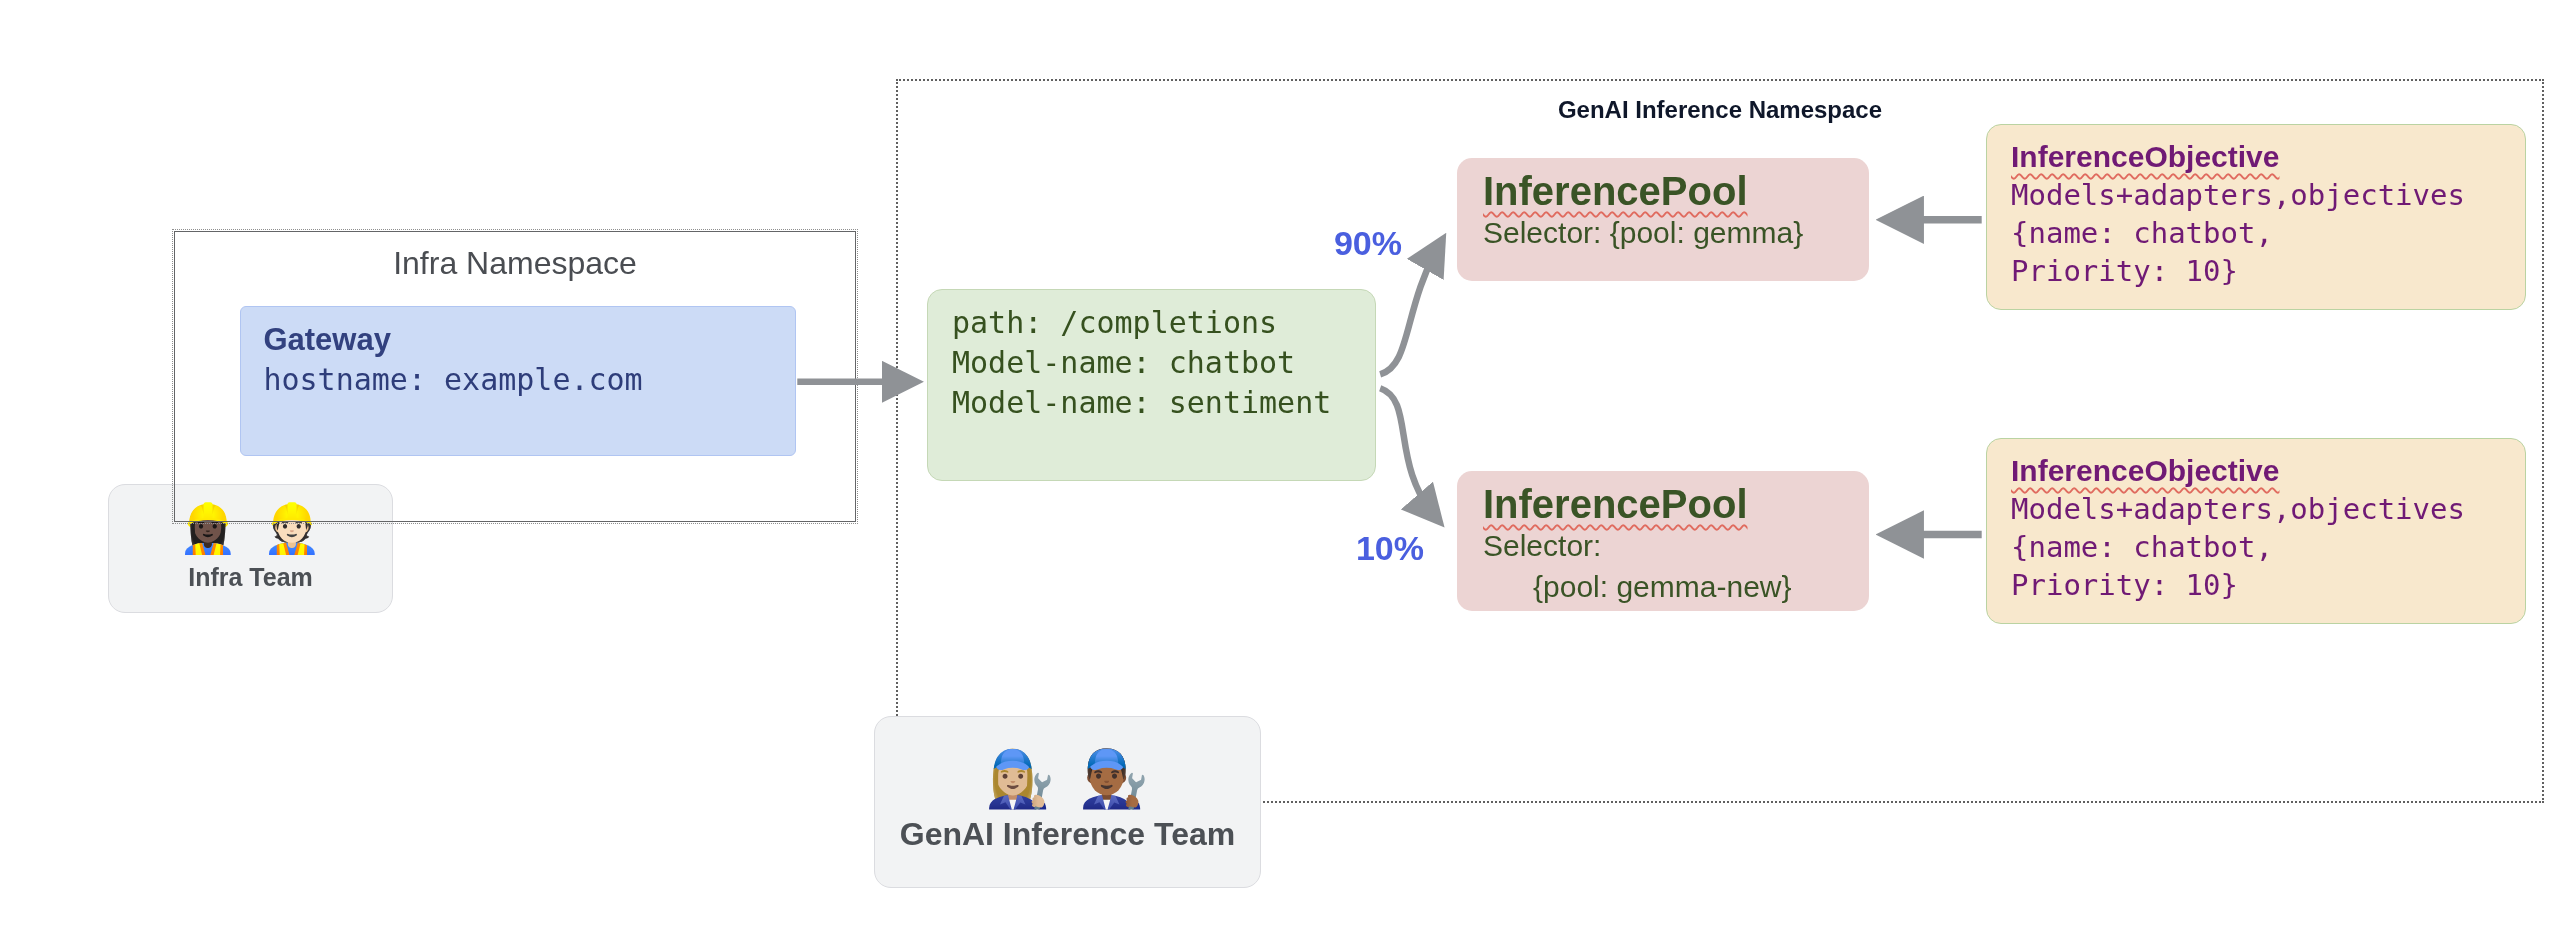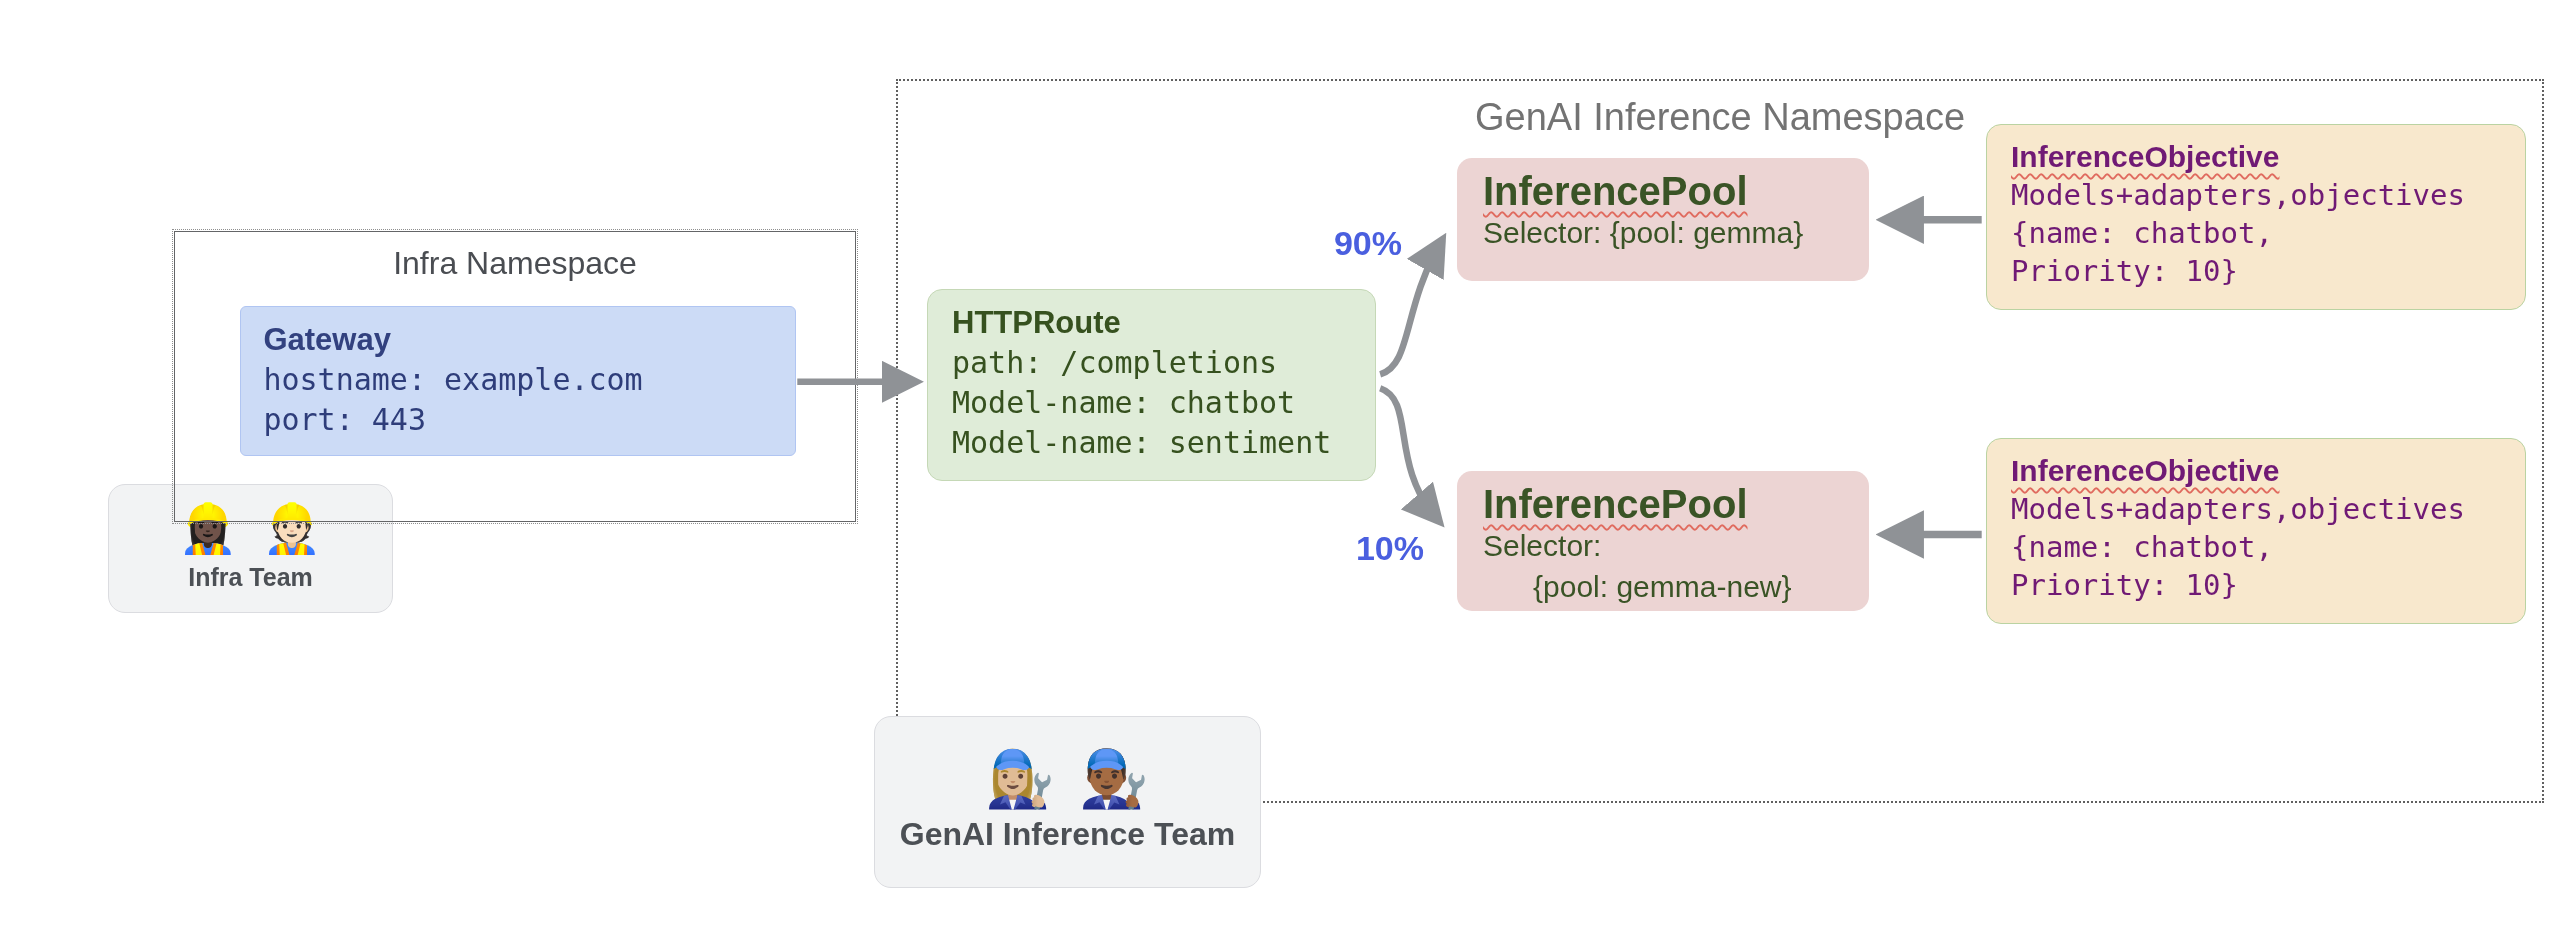--- a/index.html
+++ b/index.html
@@ -28,21 +28,21 @@
   }
   .genai-ns {
     position: absolute; left: 896px; top: 79px;
     width: 1644px; height: 720px;
     border: 2.8px dotted #606060;
     z-index: 0;
   }
   .genai-ns-title {
     position: absolute; left: 0; top: 15px; width: 100%;
     text-align: center;
-    font-size: 38px; font-weight: 400; color: #737373;
+    font-size: 24px; font-weight: 700; color: #0f172a;
   }
 
   
   .node {
     position: absolute; box-sizing: border-box;
     border-radius: 15px;
     z-index: 2;
   }
   .node-title { font-weight: 700; font-size: 40px; }
   .node-title.squiggle {
@@ -141,25 +141,23 @@
     <div class="team-label">Infra Team</div>
   </div>
 
   <div class="infra-ns">
     <div class="infra-ns-title">Infra Namespace</div>
   </div>
 
   <div class="node gateway mono">
     <div class="node-title" style="font-family:'Liberation Sans',sans-serif;">Gateway</div>
     <div class="box-line">hostname: example.com</div>
-    <div class="box-line">port: 443</div>
   </div>
 
   <div class="node httproute mono">
-    <div class="node-title" style="font-family:'Liberation Sans',sans-serif;">HTTPRoute</div>
     <div class="box-line">path: /completions</div>
     <div class="box-line">Model-name: chatbot</div>
     <div class="box-line">Model-name: sentiment</div>
   </div>
 
   <div class="node pool pool-top">
     <div class="node-title squiggle">InferencePool</div>
     <div class="box-line">Selector: {pool: gemma}</div>
   </div>
 

